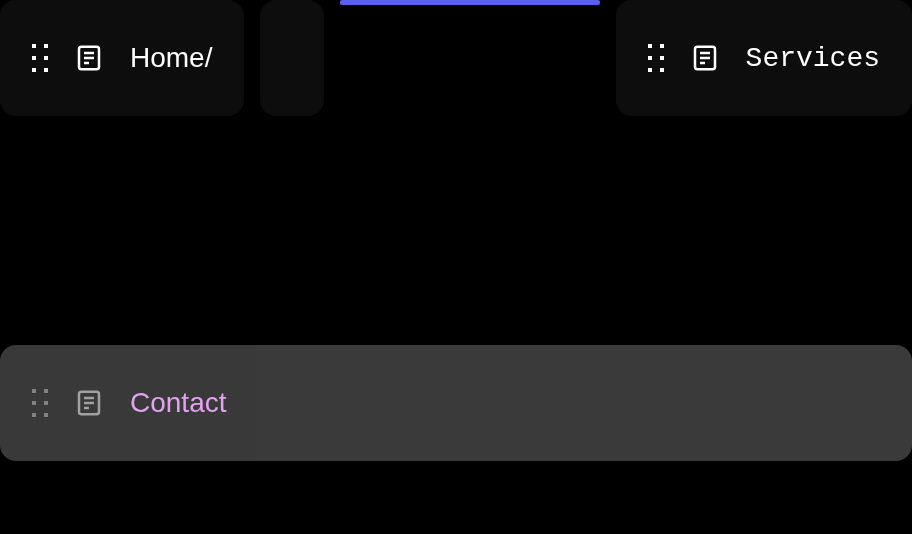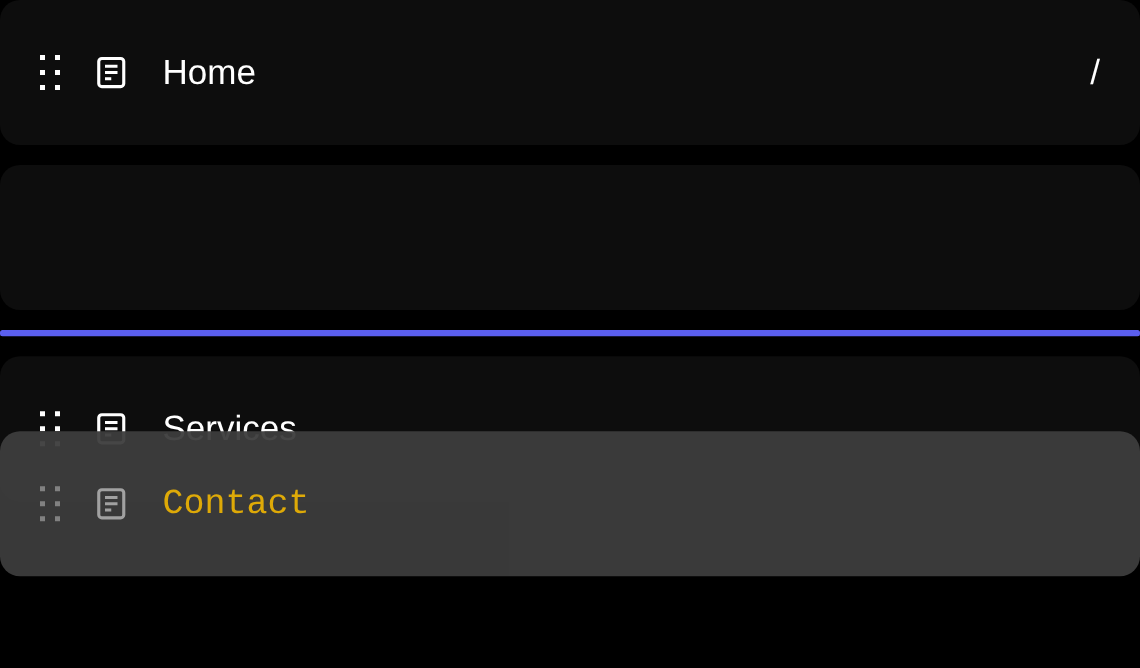--- a/index.html
+++ b/index.html
@@ -10,21 +10,21 @@
     body {
       background: #000;
       font-family: -apple-system, BlinkMacSystemFont, 'Segoe UI', sans-serif;
       width: 912px;
       height: 534px;
       overflow: hidden;
       position: relative;
     }
     .list {
       display: flex;
-      flex-direction: column;
+      flex-direction: row;
       gap: 16px;
       padding: 0;
     }
     .item {
       background: #0d0d0d;
       border-radius: 16px;
       height: 116px;
       display: flex;
       align-items: center;
       padding: 0 32px;
@@ -88,26 +88,26 @@
       opacity: 0.95;
     }
     .dragging-item .drag-handle span {
       background: #888;
     }
     .dragging-item .page-icon svg {
       stroke: #aaa;
     }
     .dragging-item .title,
     .dragging-item .path {
-      color: #eab308;
-      font-family: Liberation Mono, monospace;
+      color: #f0abfc;
     }
     .item.partial {
       position: relative;
       z-index: 0;
+      font-family: Liberation Mono, monospace;
     }
   </style>
 </head>
 <body>
 
 <div class="list">
 
   <div class="item">
     <div class="item-left">
       <div class="drag-handle">

